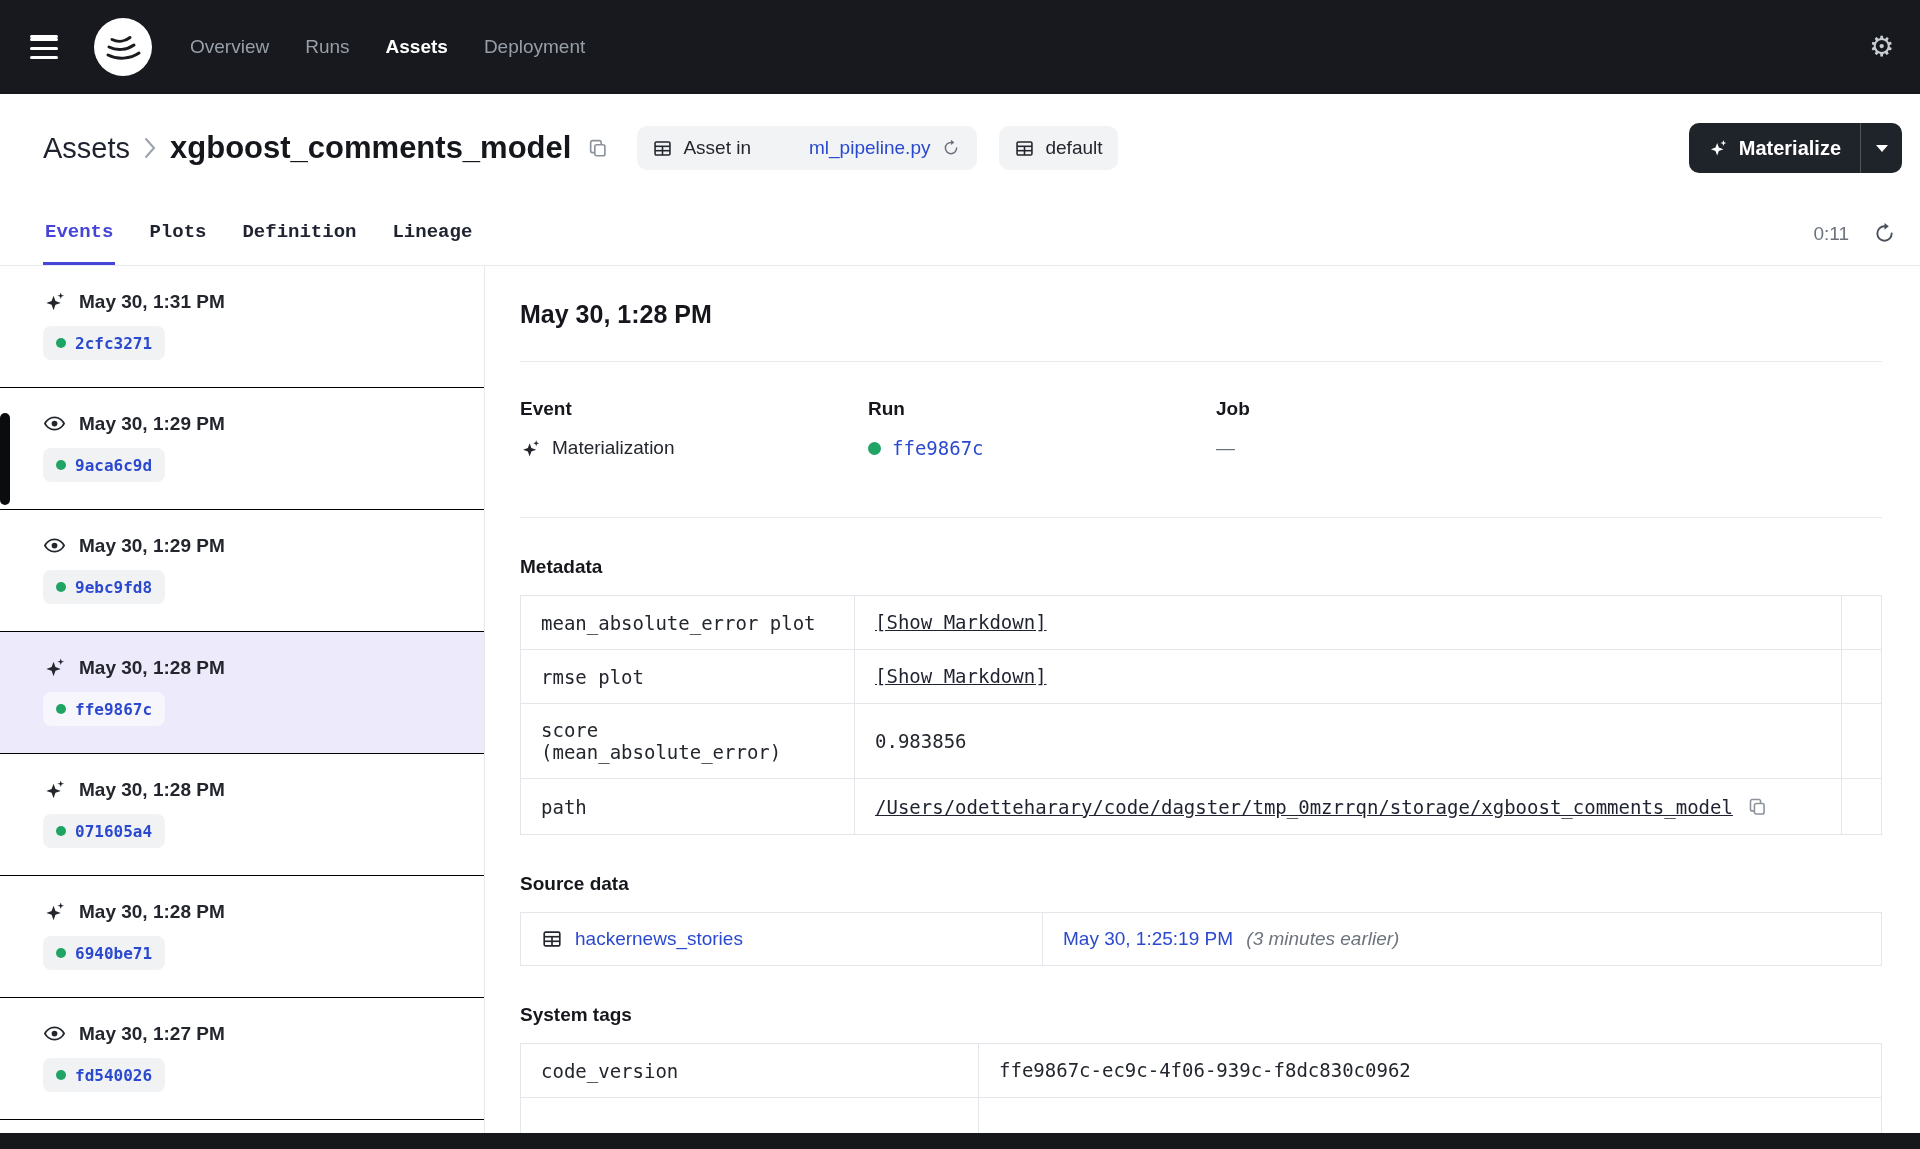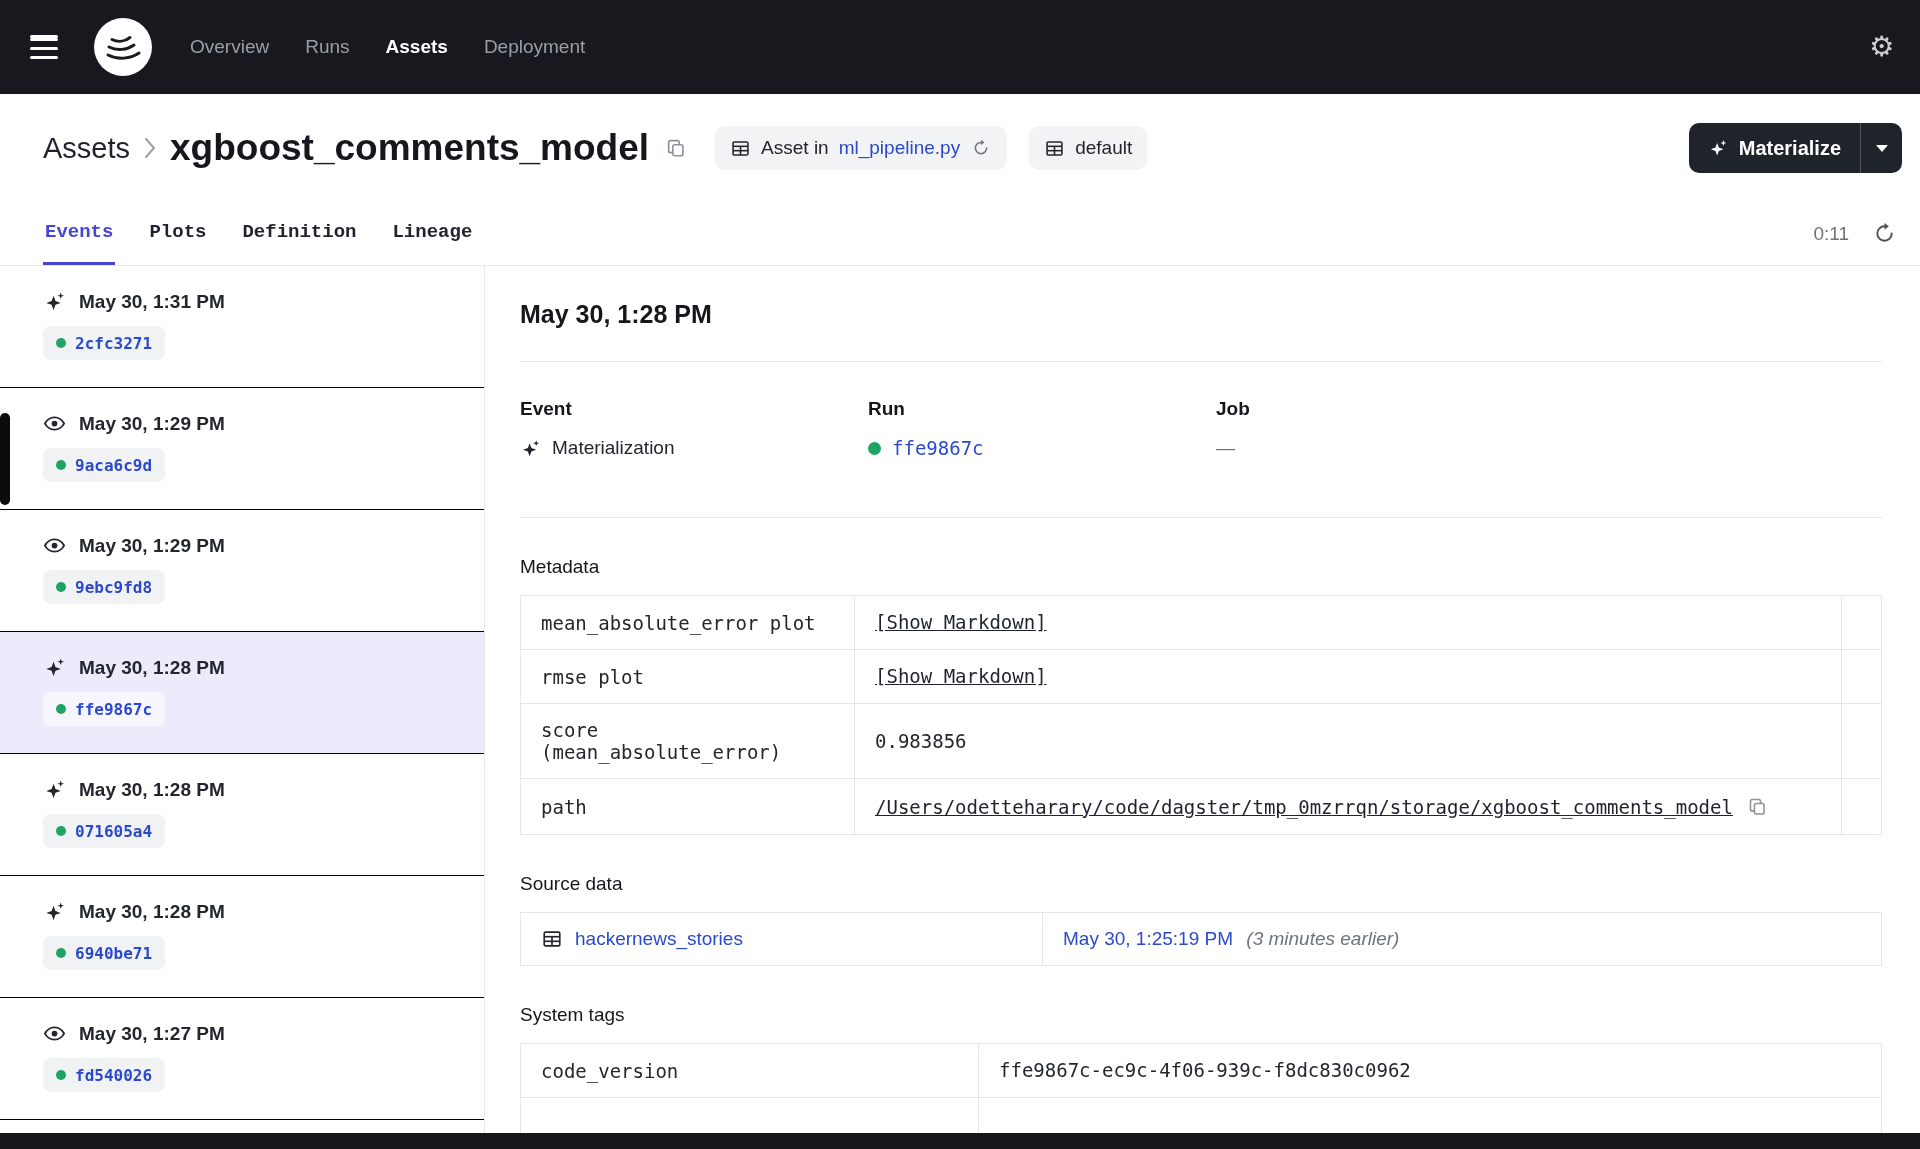--- a/index.html
+++ b/index.html
@@ -22,25 +22,25 @@
   .search input { flex:1; min-width:0; background:transparent; border:none; outline:none; color:#e6e9ec; font-size:19px; font-family:inherit; }
   .search input::placeholder { color:#9aa2ab; }
   .shortcut { border:1px solid #565c64; border-radius:6px; color:#9aa2ab; font-size:16px; padding:3px 10px; }
   .gear-btn { background:none; border:none; cursor:pointer; font-size:28px; color:#c9ced3; font-family:"DejaVu Sans",sans-serif; line-height:1; margin-left:4px; }
 
   
   .page-header { height:108px; display:flex; align-items:center; padding:0 18px 0 43px; gap:26px; flex-shrink:0; }
   .breadcrumb { display:flex; align-items:center; gap:14px; }
   .bc-root { font-size:29px; color:#1f2330; background:none; border:none; cursor:pointer; font-family:inherit; }
   .bc-chev { color:#9aa1ab; display:flex; align-items:center; }
-  .bc-name { font-size:37px; font-weight:700; color:#15171c; }
+  .bc-name { font-size:31px; font-weight:700; color:#15171c; }
   .icon-btn { background:none; border:none; cursor:pointer; color:#8b929b; display:flex; align-items:center; padding:2px; }
   .hbadge { height:44px; background:#f1f3f5; border-radius:10px; display:inline-flex; align-items:center; gap:10px; padding:0 15px; font-size:19px; color:#23262d; }
   .hbadge.clickable { cursor:pointer; }
-  .hbadge .flink { color:var(--link,#2b49cf); background:none; border:none; font-size:19px; cursor:pointer; font-family:inherit; }
+  .hbadge .flink { color:var(--link,#2b49cf); background:none; border:none; font-size:19px; cursor:pointer; font-family:inherit;margin-left:48px; }
   .badge-group { display:flex; gap:22px; align-items:center; }
   .header-right { margin-left:auto;border-radius:24px; }
   .mat-btn { display:flex; align-items:stretch; background:#1f232a; border-radius:10px; overflow:hidden; height:50px; }
   .mat-main { display:flex; align-items:center; gap:11px; padding:0 19px; color:#fff; font-size:20px; font-weight:600; background:none; border:none; cursor:pointer; font-family:inherit; }
   .mat-caret { width:42px; border:none; border-left:1px solid rgba(255,255,255,.22); background:none; display:flex; align-items:center; justify-content:center; cursor:pointer; }
 
   
   .tabs-row { height:64px; border-bottom:1px solid #e7e9ed; display:flex; align-items:stretch; padding:0 24px 0 43px; gap:32px; flex-shrink:0; }
   .tab { font-size:19px; font-weight:600; color:#1f2330; background:none; border:none; border-bottom:3px solid transparent; cursor:pointer; display:flex; align-items:center; padding:0 2px; font-family:Liberation Mono, monospace; }
   .tab.active { color:var(--accent,#4645d8); border-bottom-color:var(--accent,#4645d8); }
@@ -64,21 +64,21 @@
   .detail { flex:1; min-width:0; padding:34px 38px 0 35px; overflow:hidden; }
   .detail-title { font-size:25px; font-weight:700; color:#15171c; }
   .divider { border:none; border-top:1px solid #e7e9ed; }
   .d1 { margin-top:32px; }
   .d2 { margin-top:58px; }
   .erj { display:grid; grid-template-columns:348px 348px 1fr; margin-top:36px; }
   .erj .lbl { font-size:19px; font-weight:600; color:#15171c; }
   .erj .val { margin-top:17px; display:flex; align-items:center; gap:11px; font-size:19px; color:#23262d; }
   .run-link { color:var(--link,#2b49cf); font-size:19px; background:none; border:none; cursor:pointer; }
   .job-dash { color:#6d737c; }
-  .section-h { font-size:19px; font-weight:400; color:#15171c; margin:38px 0 17px; }
+  .section-h { font-size:19px; font-weight:700; color:#15171c; margin:38px 0 17px; }
   table.kv { width:100%; border-collapse:collapse; table-layout:fixed; }
   table.kv td { border:1px solid #e3e6ea; vertical-align:middle; padding:15px 20px; font-size:19px; color:#23262d; }
   .kv td.key { width:334px; }
   .kv td.gut { width:40px; padding:0; }
   .kv-mono { font-family:"DejaVu Sans Mono","Liberation Mono",monospace; font-size:19px; }
   .ulink { text-decoration:underline; color:#1f2330; background:none; border:none; cursor:pointer; padding:0; }
   .val-flex { display:flex; align-items:center; gap:12px; }
   .src-asset { width:522px; }
   .asset-link { color:var(--link,#2b49cf); background:none; border:none; font-size:19px; cursor:pointer; font-family:inherit; }
   .time-link { color:var(--link,#2b49cf); background:none; border:none; font-size:19px; cursor:pointer; font-family:inherit; }

